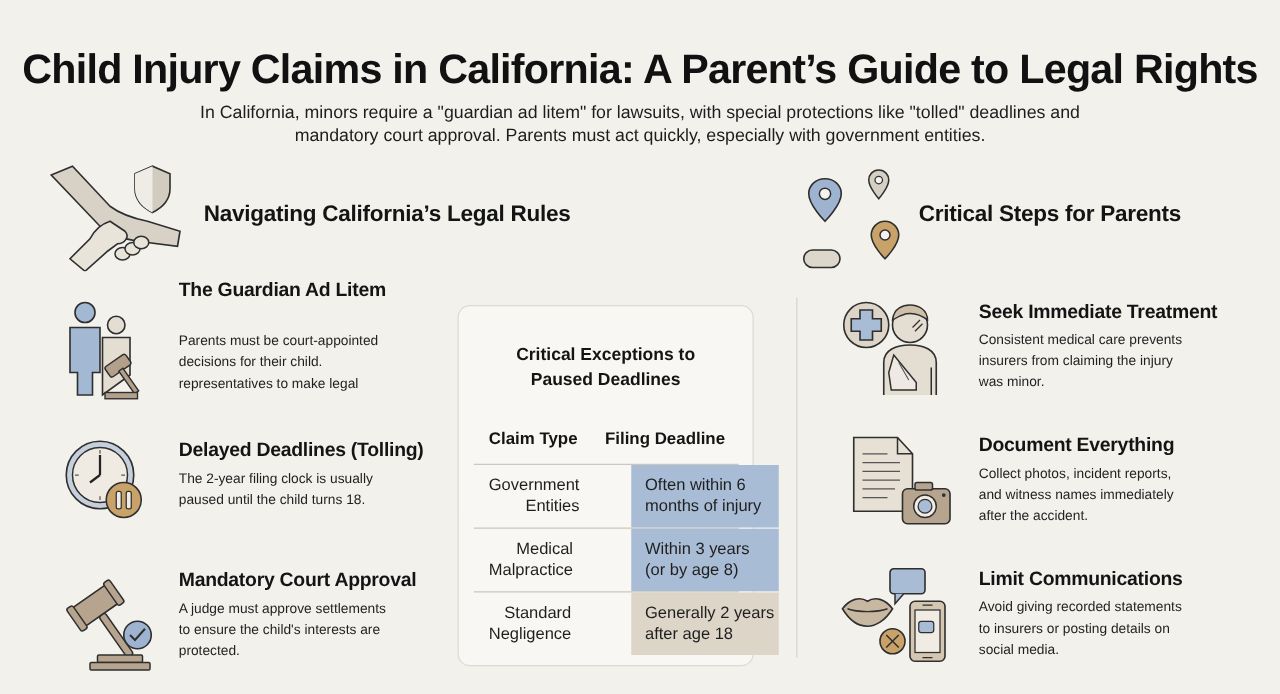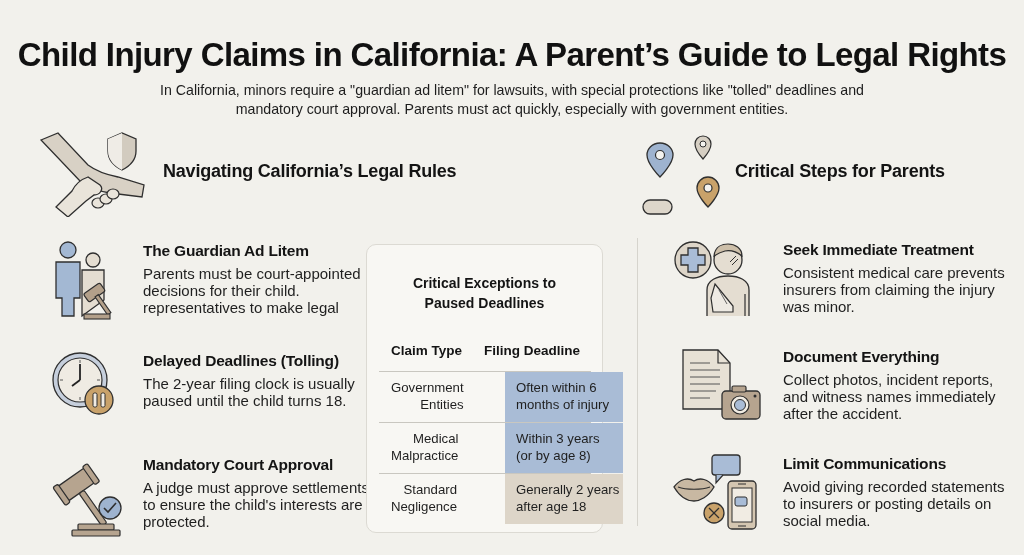--- a/index.html
+++ b/index.html
@@ -22,21 +22,21 @@
   .section-head {
     position: absolute; font-size: 18px; font-weight: bold; color: #141414;
     letter-spacing: -0.2px;
   }
   .icon { position: absolute; }
   .item-title {
     position: absolute; font-size: 15.5px; font-weight: bold; color: #141414;
     letter-spacing: -0.2px;
   }
   .item-body {
-    position: absolute; font-size: 15px; line-height: 17px; color: #1f1f1f;
+    position: absolute; font-size: 11px; line-height: 17px; color: #1f1f1f;
   }
   .divider {
     position: absolute; left: 637px; top: 238px; width: 1px; height: 288px;
     background: #d6d4cd;
   }
   .card {
     position: absolute; left: 366px; top: 244px; width: 237px; height: 289px;
     background: #f8f7f3; border: 1.5px solid #dcdad3; border-radius: 10px;
   }
   .card-title {
@@ -93,21 +93,21 @@
   <circle cx="16" cy="10" r="8" fill="#a3b8d3" stroke="#2f2f2f" stroke-width="1.3"></circle>
   <path d="M4 22 L28 22 L28 58 L22 58 L22 76 L10 76 L10 58 L4 58 Z" fill="#a3b8d3" stroke="#2f2f2f" stroke-width="1.3"></path>
   <circle cx="41" cy="20" r="7" fill="#e4ddd1" stroke="#2f2f2f" stroke-width="1.3"></circle>
   <path d="M30 30 L52 30 L52 60 L30 76 Z" fill="#e4ddd1" stroke="#2f2f2f" stroke-width="1.3"></path>
   <g transform="rotate(-35 45 58)">
     <rect x="36" y="47" width="20" height="10" rx="2" fill="#b3a08a" stroke="#2f2f2f" stroke-width="1.2"></rect>
     <rect x="44" y="56" width="4" height="22" fill="#b3a08a" stroke="#2f2f2f" stroke-width="1.1"></rect>
   </g>
   <rect x="32" y="74" width="26" height="5" fill="#b3a08a" stroke="#2f2f2f" stroke-width="1.1"></rect>
 </svg>
-<div class="item-title" style="left:143px;top:242px;">The Guardian Ad Litem</div>
+<div class="item-title" style="left:143px;top:224px;">The Guardian Ad Litem</div>
 <div class="item-body" style="left:143px;top:265px;">
   <div>Parents must be court-appointed</div>
   <div>decisions for their child.</div>
   <div>representatives to make legal</div>
 </div>
 
 <svg class="icon" style="left:50px;top:350px;" width="70" height="70" viewBox="0 0 70 70">
   <circle cx="30" cy="30" r="27" fill="#c6cfdc" stroke="#2f2f2f" stroke-width="1.3"></circle>
   <circle cx="30" cy="30" r="22" fill="#efebe3" stroke="#2f2f2f" stroke-width="1.2"></circle>
   <g stroke="#555" stroke-width="1">

